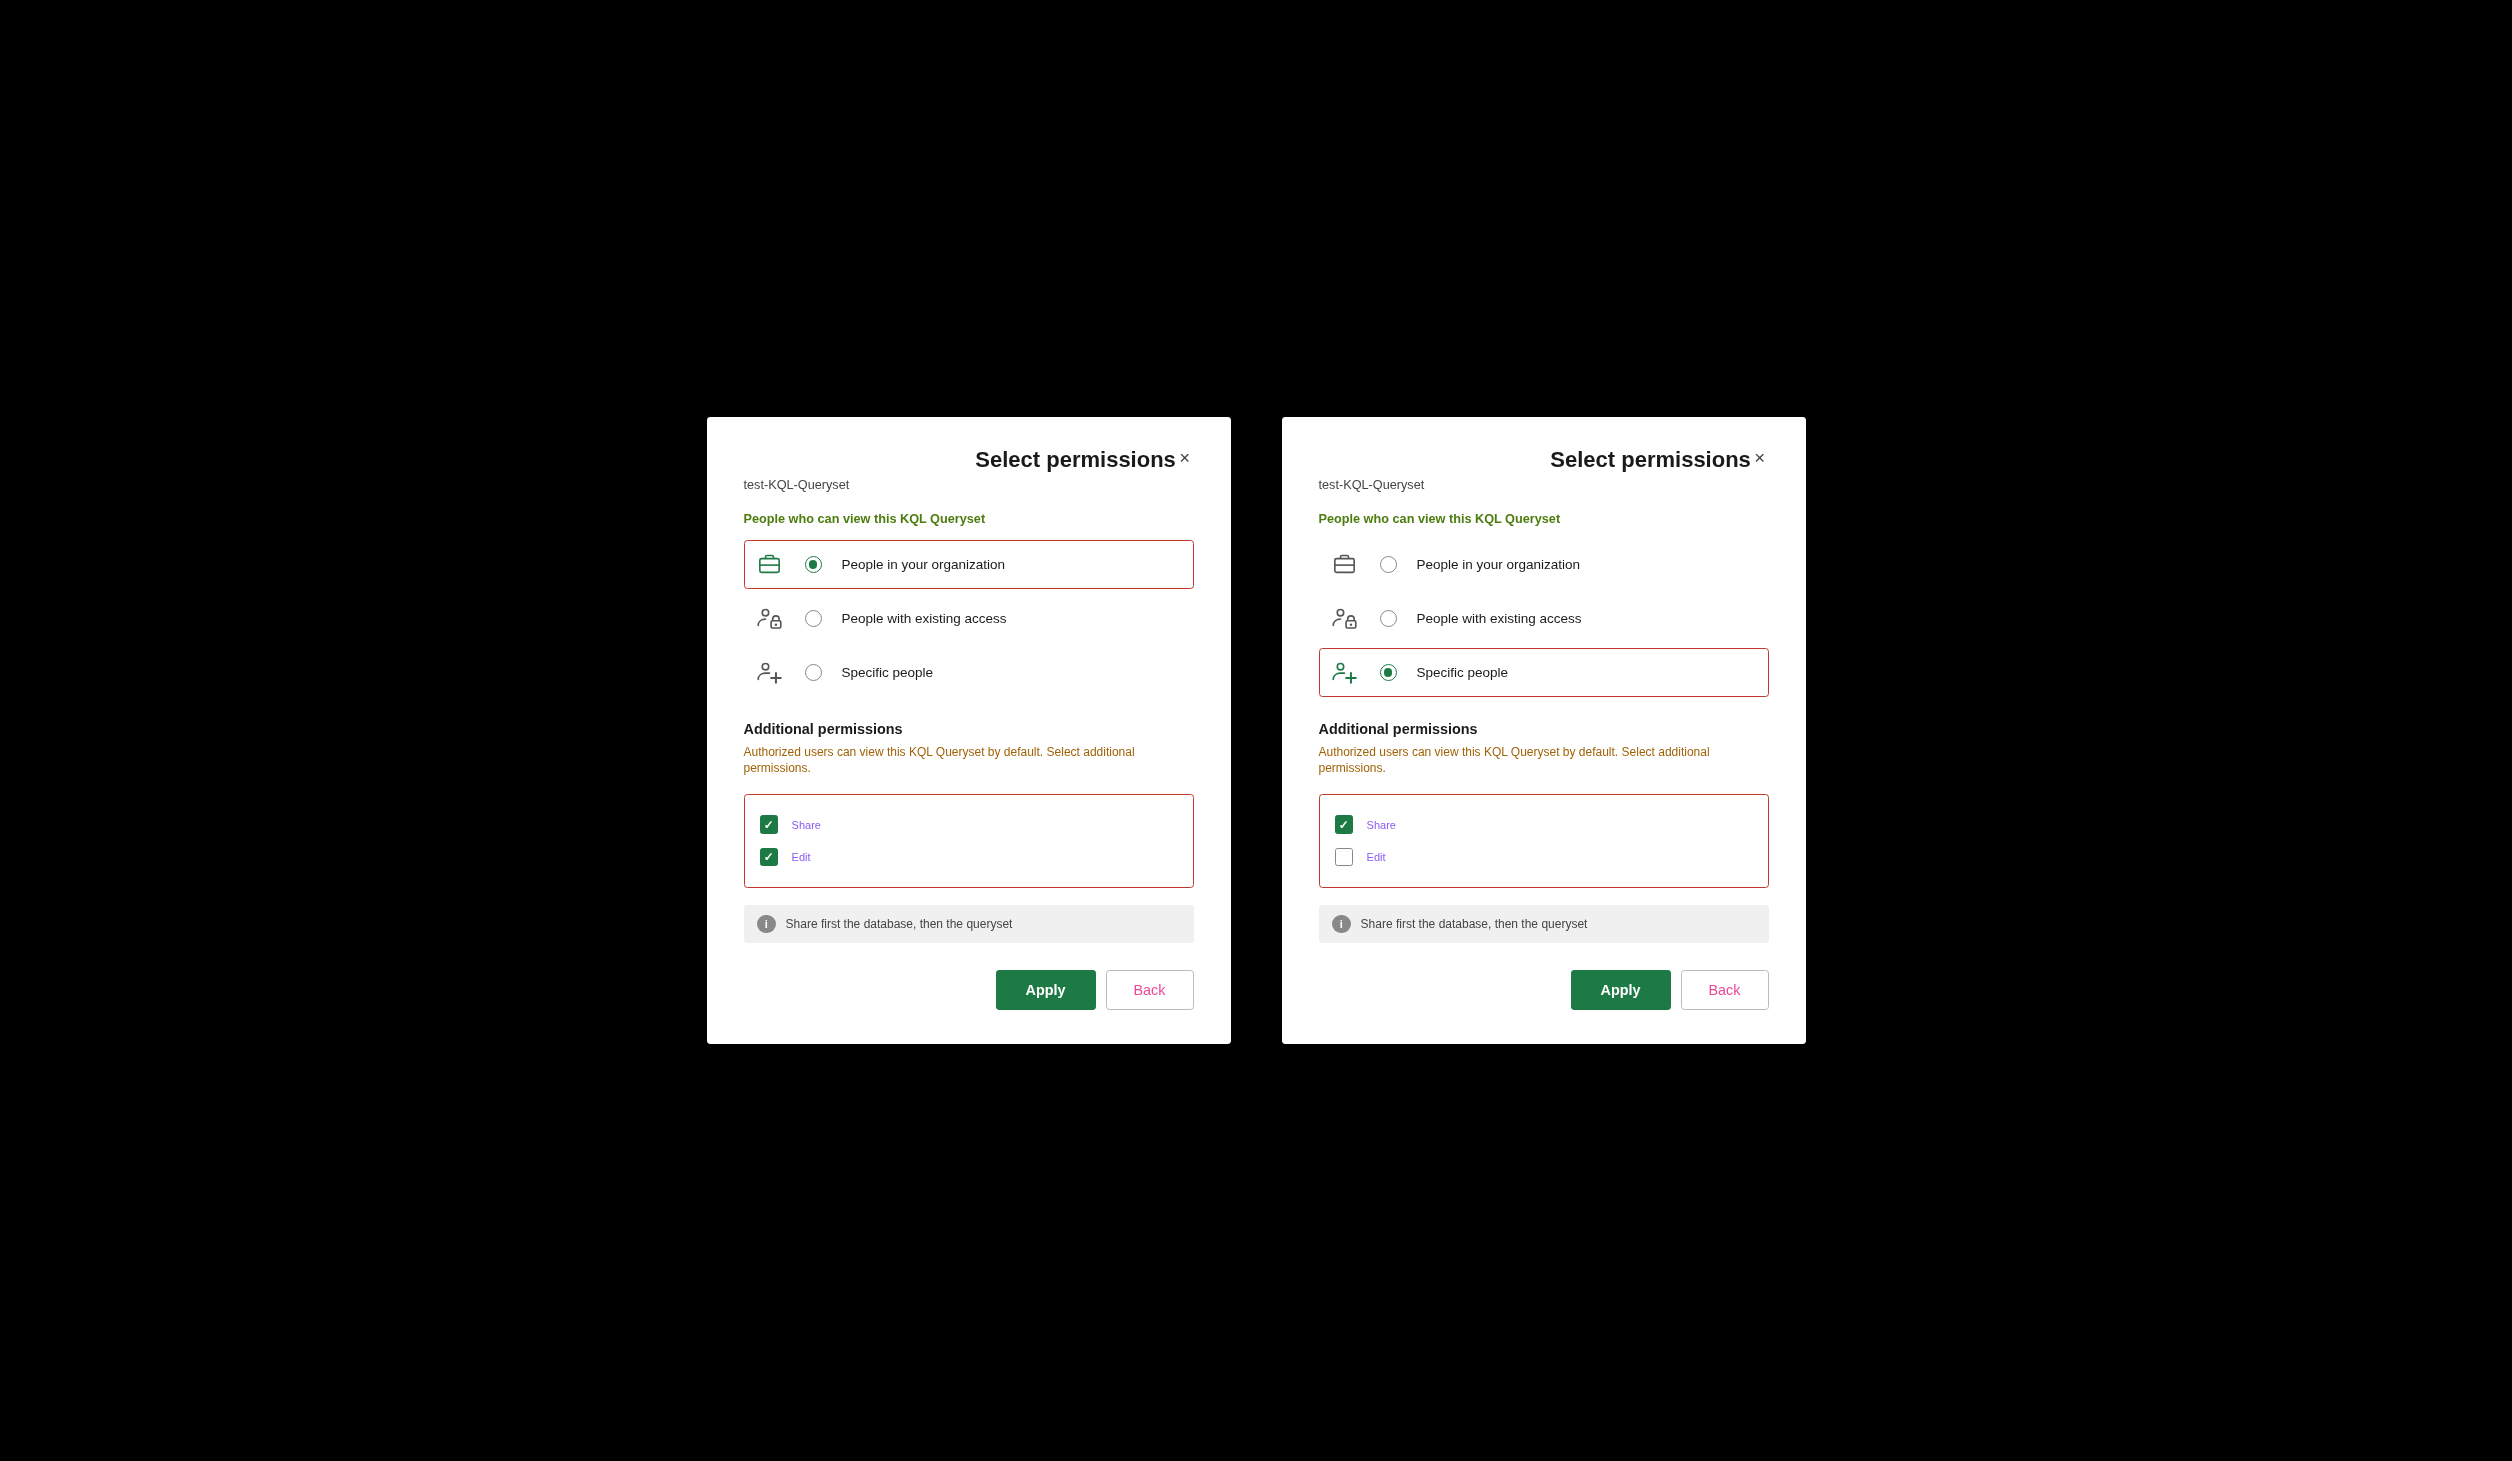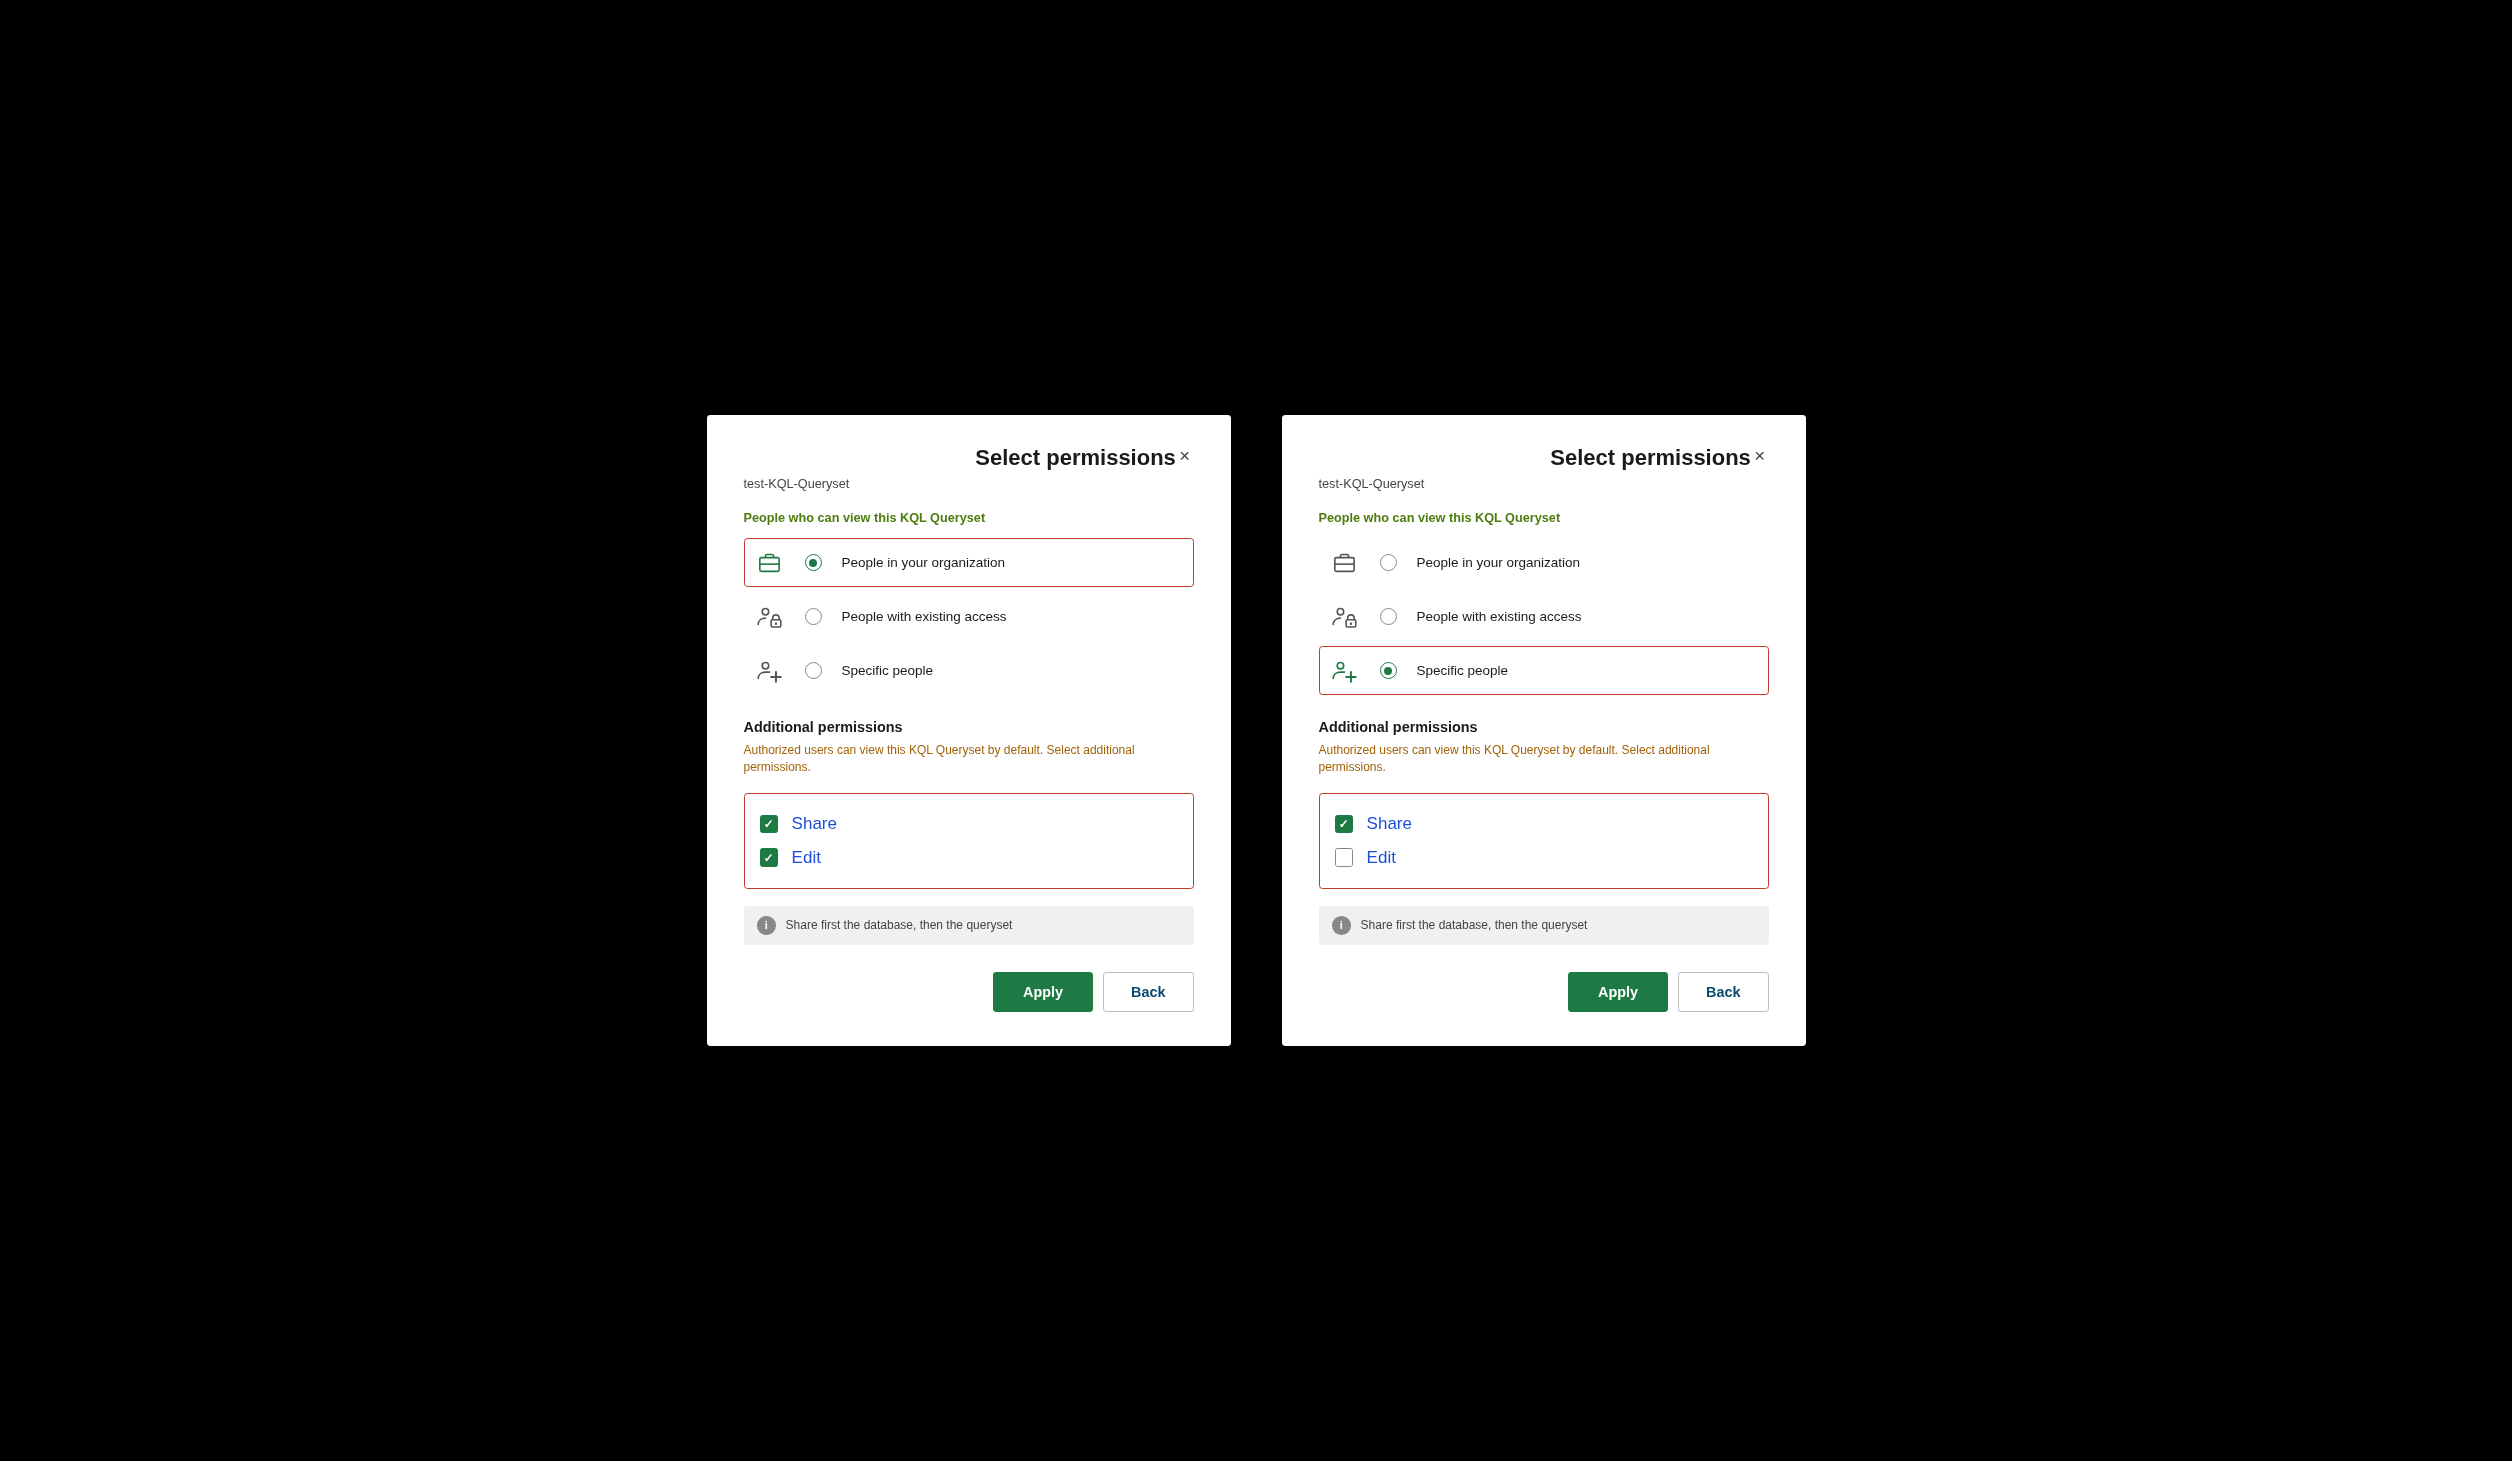--- a/index.html
+++ b/index.html
@@ -148,22 +148,22 @@
       border-color: #1e7a44;
     }
     .checkbox-box.checked::after {
       content: '✓';
       color: #fff;
       font-size: 12px;
       font-weight: 700;
       line-height: 1;
     }
     .checkbox-label {
-      font-size: 17px;
-      color: #1d4ed8;
+      font-size: 11px;
+      color: #8b5cf6;
     }
     .info-bar {
       display: flex;
       align-items: center;
       gap: 10px;
       background: #f0f0f0;
       border-radius: 3.4px;
       padding: 10px 13.5px;
       margin-bottom: 27px;
     }
@@ -194,26 +194,26 @@
       color: #fff;
       border: none;
       border-radius: 3.4px;
       padding: 12px 30px;
       font-size: 14.4px;
       font-weight: 600;
       cursor: pointer;
     }
     .btn-back {
       background: #fff;
-      color: #0c4a6e;
+      color: #ec4899;
       border: 1.7px solid #bbb;
       border-radius: 3.4px;
       padding: 10px 27px;
       font-size: 14.4px;
-      font-weight: 700;
+      font-weight: 400;
       cursor: pointer;
     }
     .separator {
       width: 51px;
       background: #000;
       flex-shrink: 0;
     }
     
     .svg-icon {
       width: 29px;

